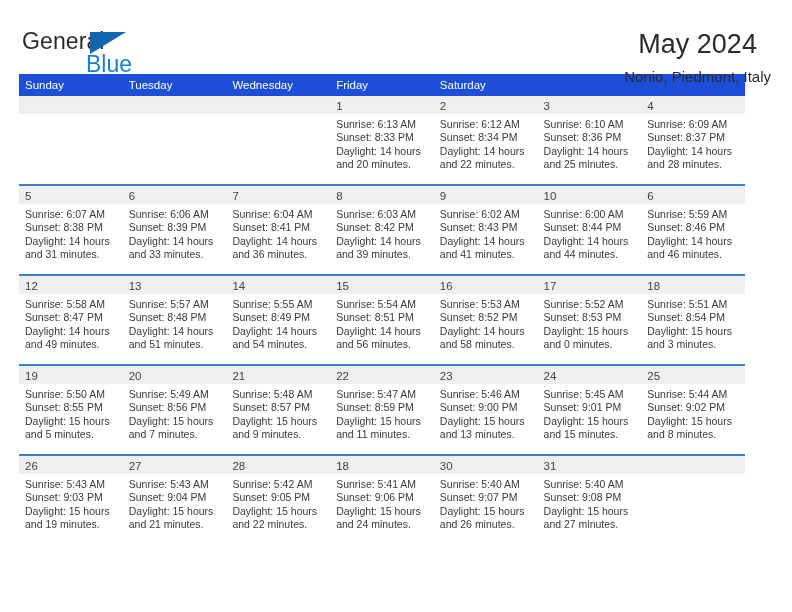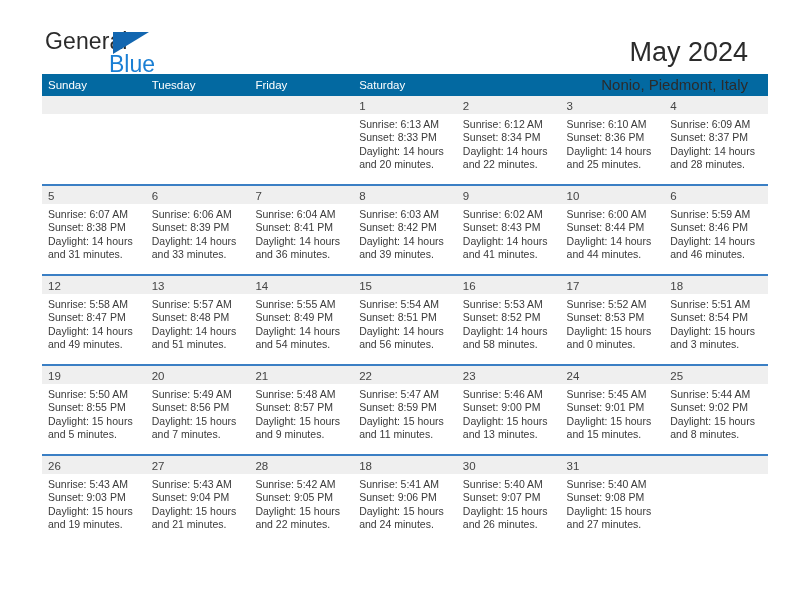--- a/index.html
+++ b/index.html
@@ -12,21 +12,21 @@
     height: 612px;
     font-family: "Liberation Sans", sans-serif;
     color: #2b2b2b;
     overflow: hidden;
   }
   .page {
     position: relative;
     width: 792px;
     height: 612px;
     box-sizing: border-box;
-    padding: 0 42px;
+    padding: 0 19px;
   }
 
   
   .top {
     display: flex;
     align-items: flex-start;
     justify-content: space-between;
     padding-top: 28px;
     height: 68px;
     box-sizing: border-box;
@@ -58,23 +58,22 @@
   .brand-blue {
     position: absolute;
     left: 64px;
     top: 23px;
     font-size: 23px;
     color: #1a7fd4;
     line-height: 27px;
   }
 
   .titles {
-    text-align: right;
+    text-align: center;
     padding-right: 2px;
-    margin-top: 8px;
   }
   .cal-title {
     font-size: 27px;
     color: #2b2b2b;
     line-height: 32px;
     font-weight: normal;
     margin: 0;
   }
   .cal-subtitle {
     font-size: 15px;
@@ -85,21 +84,21 @@
   }
 
   
   .calendar {
     margin-top: 6px;
     width: 726px;
   }
   .weekdays {
     display: grid;
     grid-template-columns: repeat(7, 1fr);
-    background: #0369a1;
+    background: #1d4ed8;
     height: 22px;
   }
   .weekday {
     color: #ffffff;
     font-size: 11.5px;
     line-height: 22px;
     padding-left: 6px;
     white-space: nowrap;
   }
 
@@ -159,20 +158,21 @@
       <h1 class="cal-title">May 2024</h1>
       <h2 class="cal-subtitle">Nonio, Piedmont, Italy</h2>
     </div>
 
   </div>
 
   <div class="calendar">
     <div class="weekdays">
         <div class="weekday">Sunday</div>
         <div class="weekday">Tuesday</div>
+        <div class="weekday">Wednesday</div>
         <div class="weekday">Friday</div>
         <div class="weekday">Saturday</div>
       </div>
     <div class="weeks">
         <div class="week first">
           <div class="cell empty">
             <div class="daynum-band"><span class="daynum"></span></div>
           </div>
           <div class="cell empty">
             <div class="daynum-band"><span class="daynum"></span></div>

